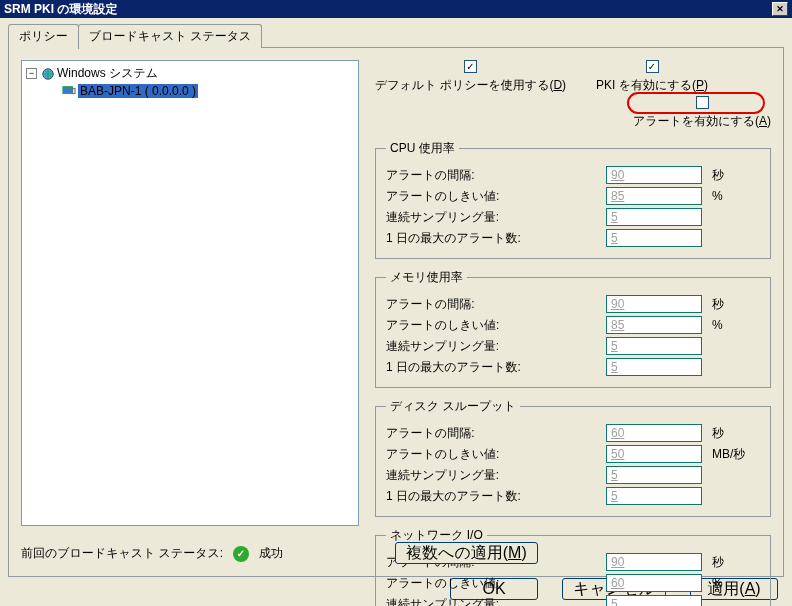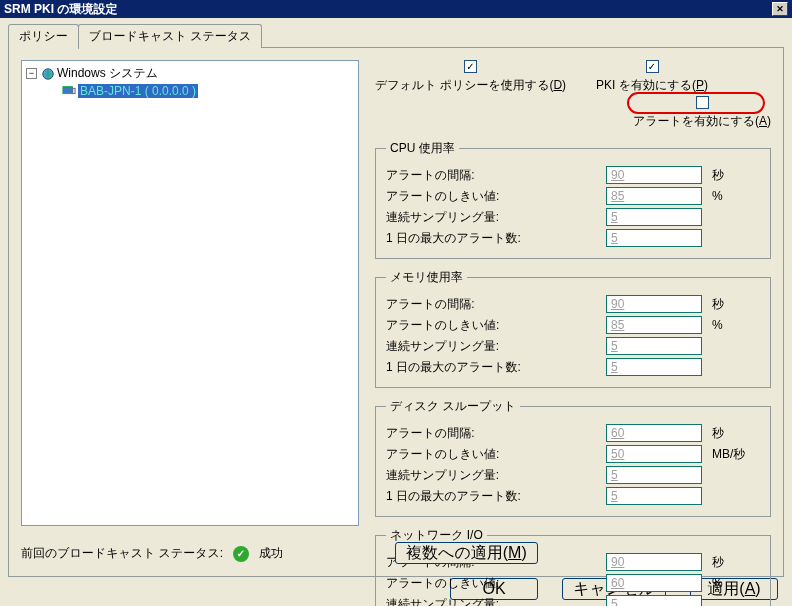--- a/index.html
+++ b/index.html
@@ -62,21 +62,21 @@
     height: 466px;
     background: #fff;
     border: 1px solid #7F9DB9;
     padding: 4px;
     overflow: auto;
   }
   .treerow { display:flex; align-items:center; gap:2px; white-space:nowrap;}
   .expander { width:11px;height:11px;border:1px solid #808080;display:inline-flex;align-items:center;justify-content:center;font-size:9px;line-height:1;margin-right:2px;}
   .globe { width:14px;height:14px; display:inline-block; }
   .nodeicon { width:14px;height:14px;display:inline-block; }
-  .selected { background:#316AC5; color:#5eead4; padding:0 2px;}
+  .selected { background:#316AC5; color:#000000; padding:0 2px;}
   .rightcol { flex:1; display:flex; flex-direction:column; }
   .toprow { display:flex; gap:30px; margin-bottom:2px; align-items:center;}
   .cbwrap { display:flex; align-items:center; gap:4px; position:relative;flex-direction:column;}
   .cb { width:13px;height:13px;border:1px solid #1C5180;background:#fff;display:inline-flex;align-items:center;justify-content:center;}
   .cb.checked::after{content:"✓";font-size:10px;line-height:1;}
   .underline { text-decoration: underline; }
   .redcircle {
     position:absolute;
     border:2px solid #E00000;
     border-radius:14px;

